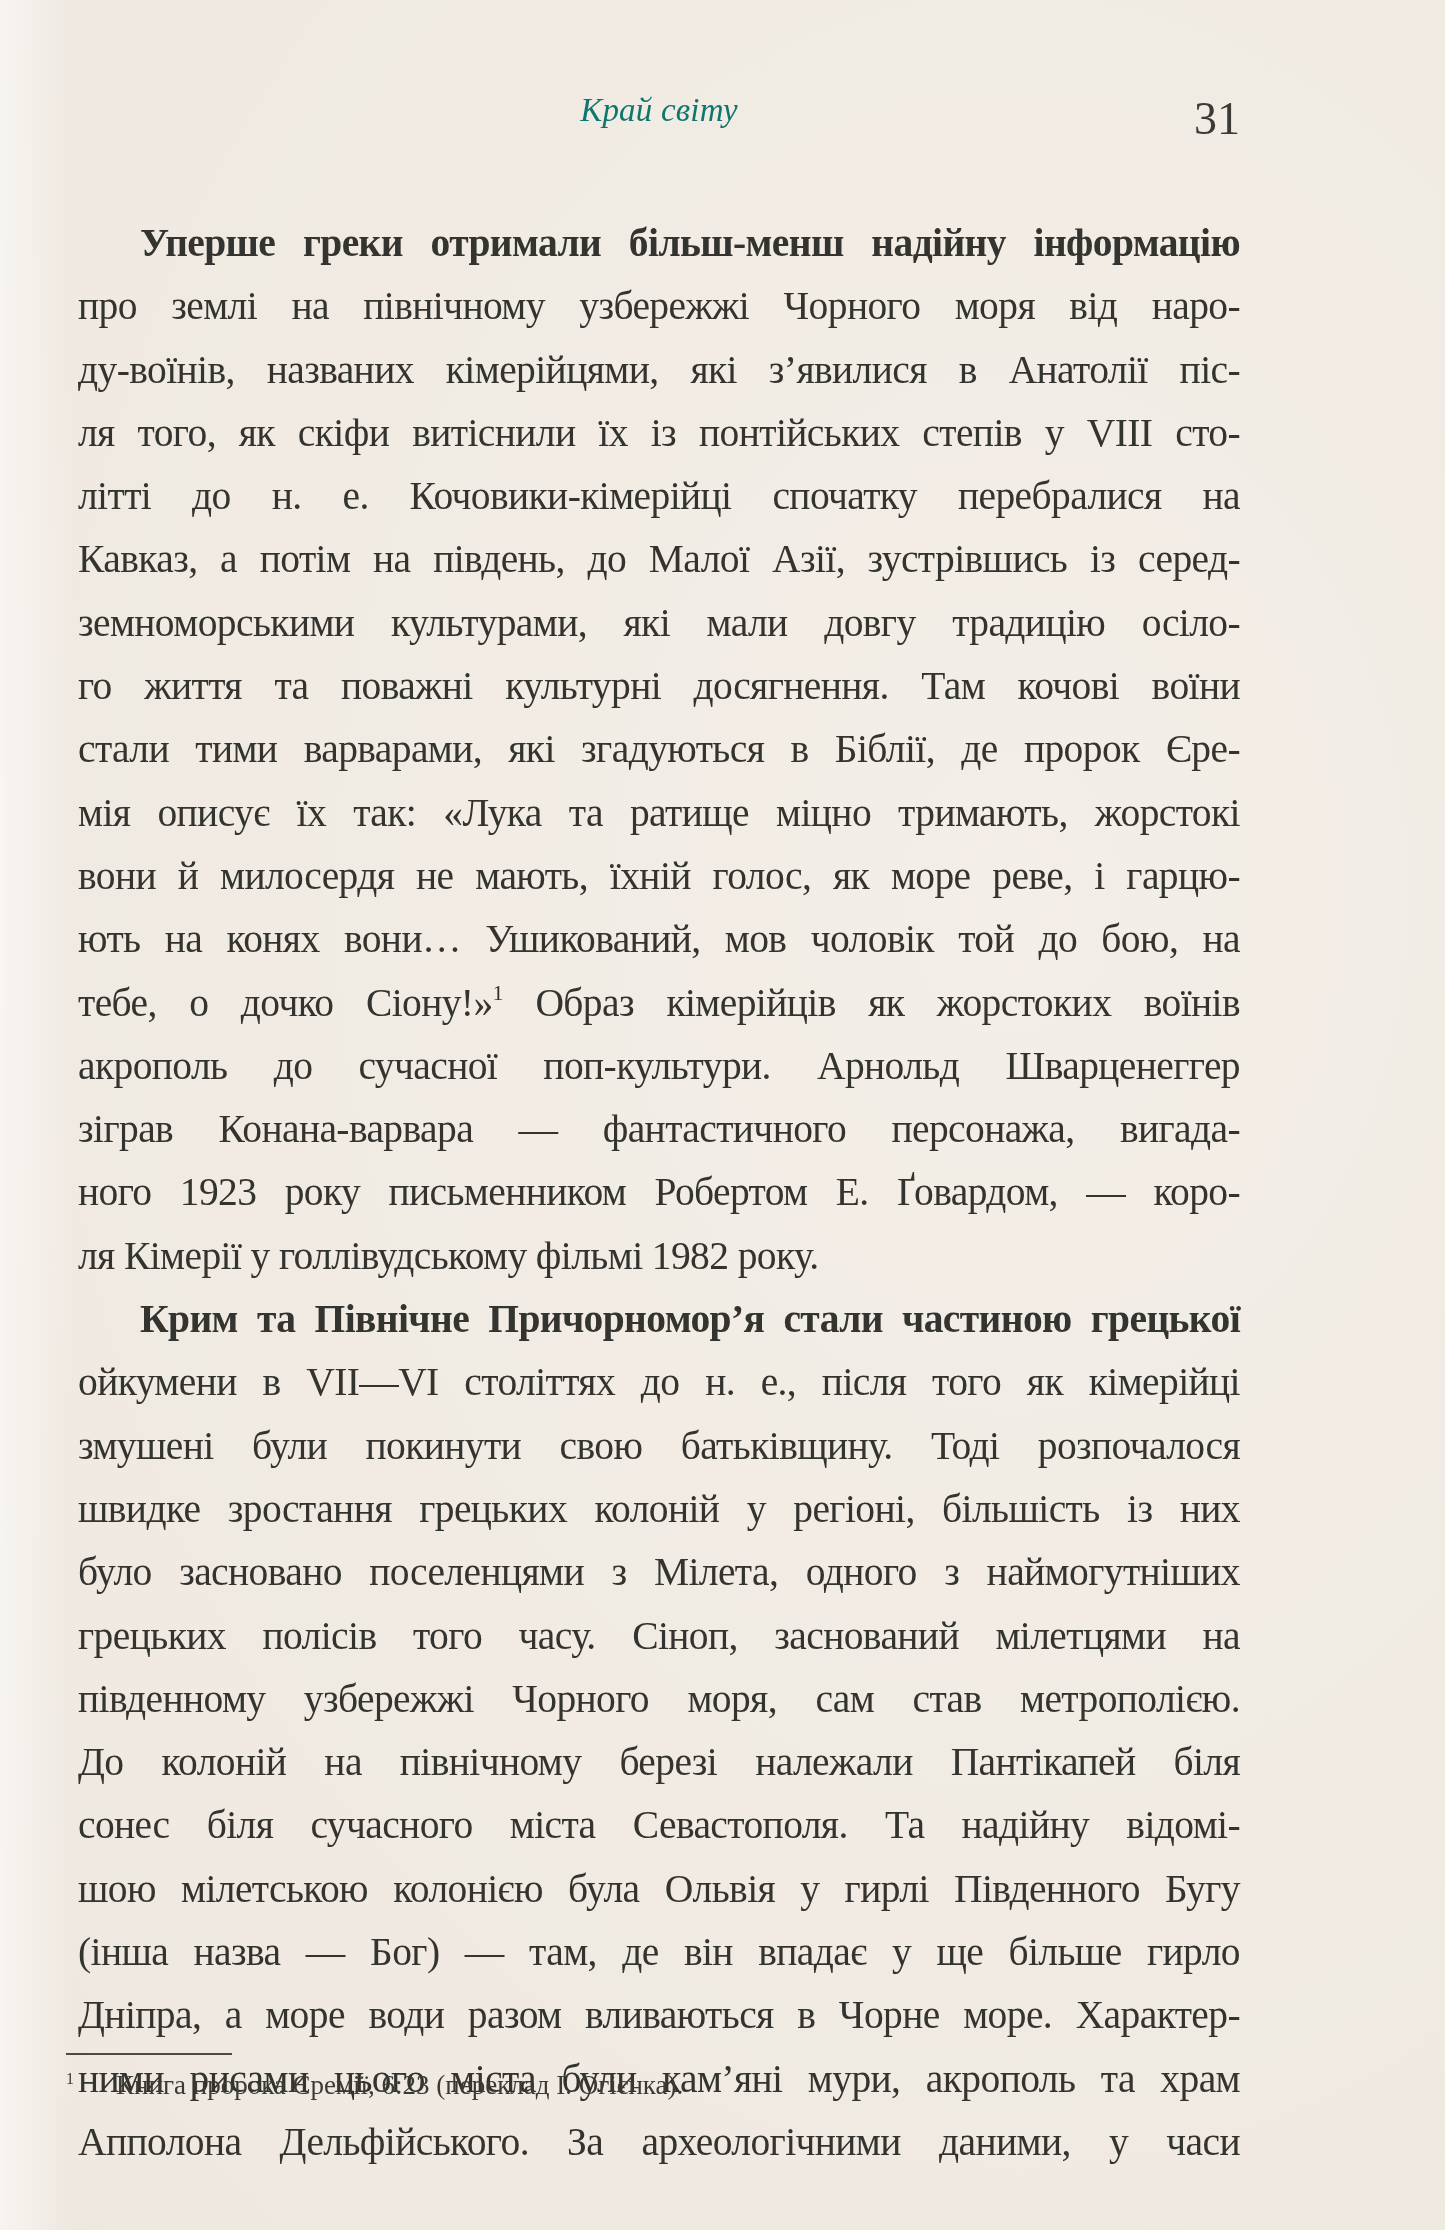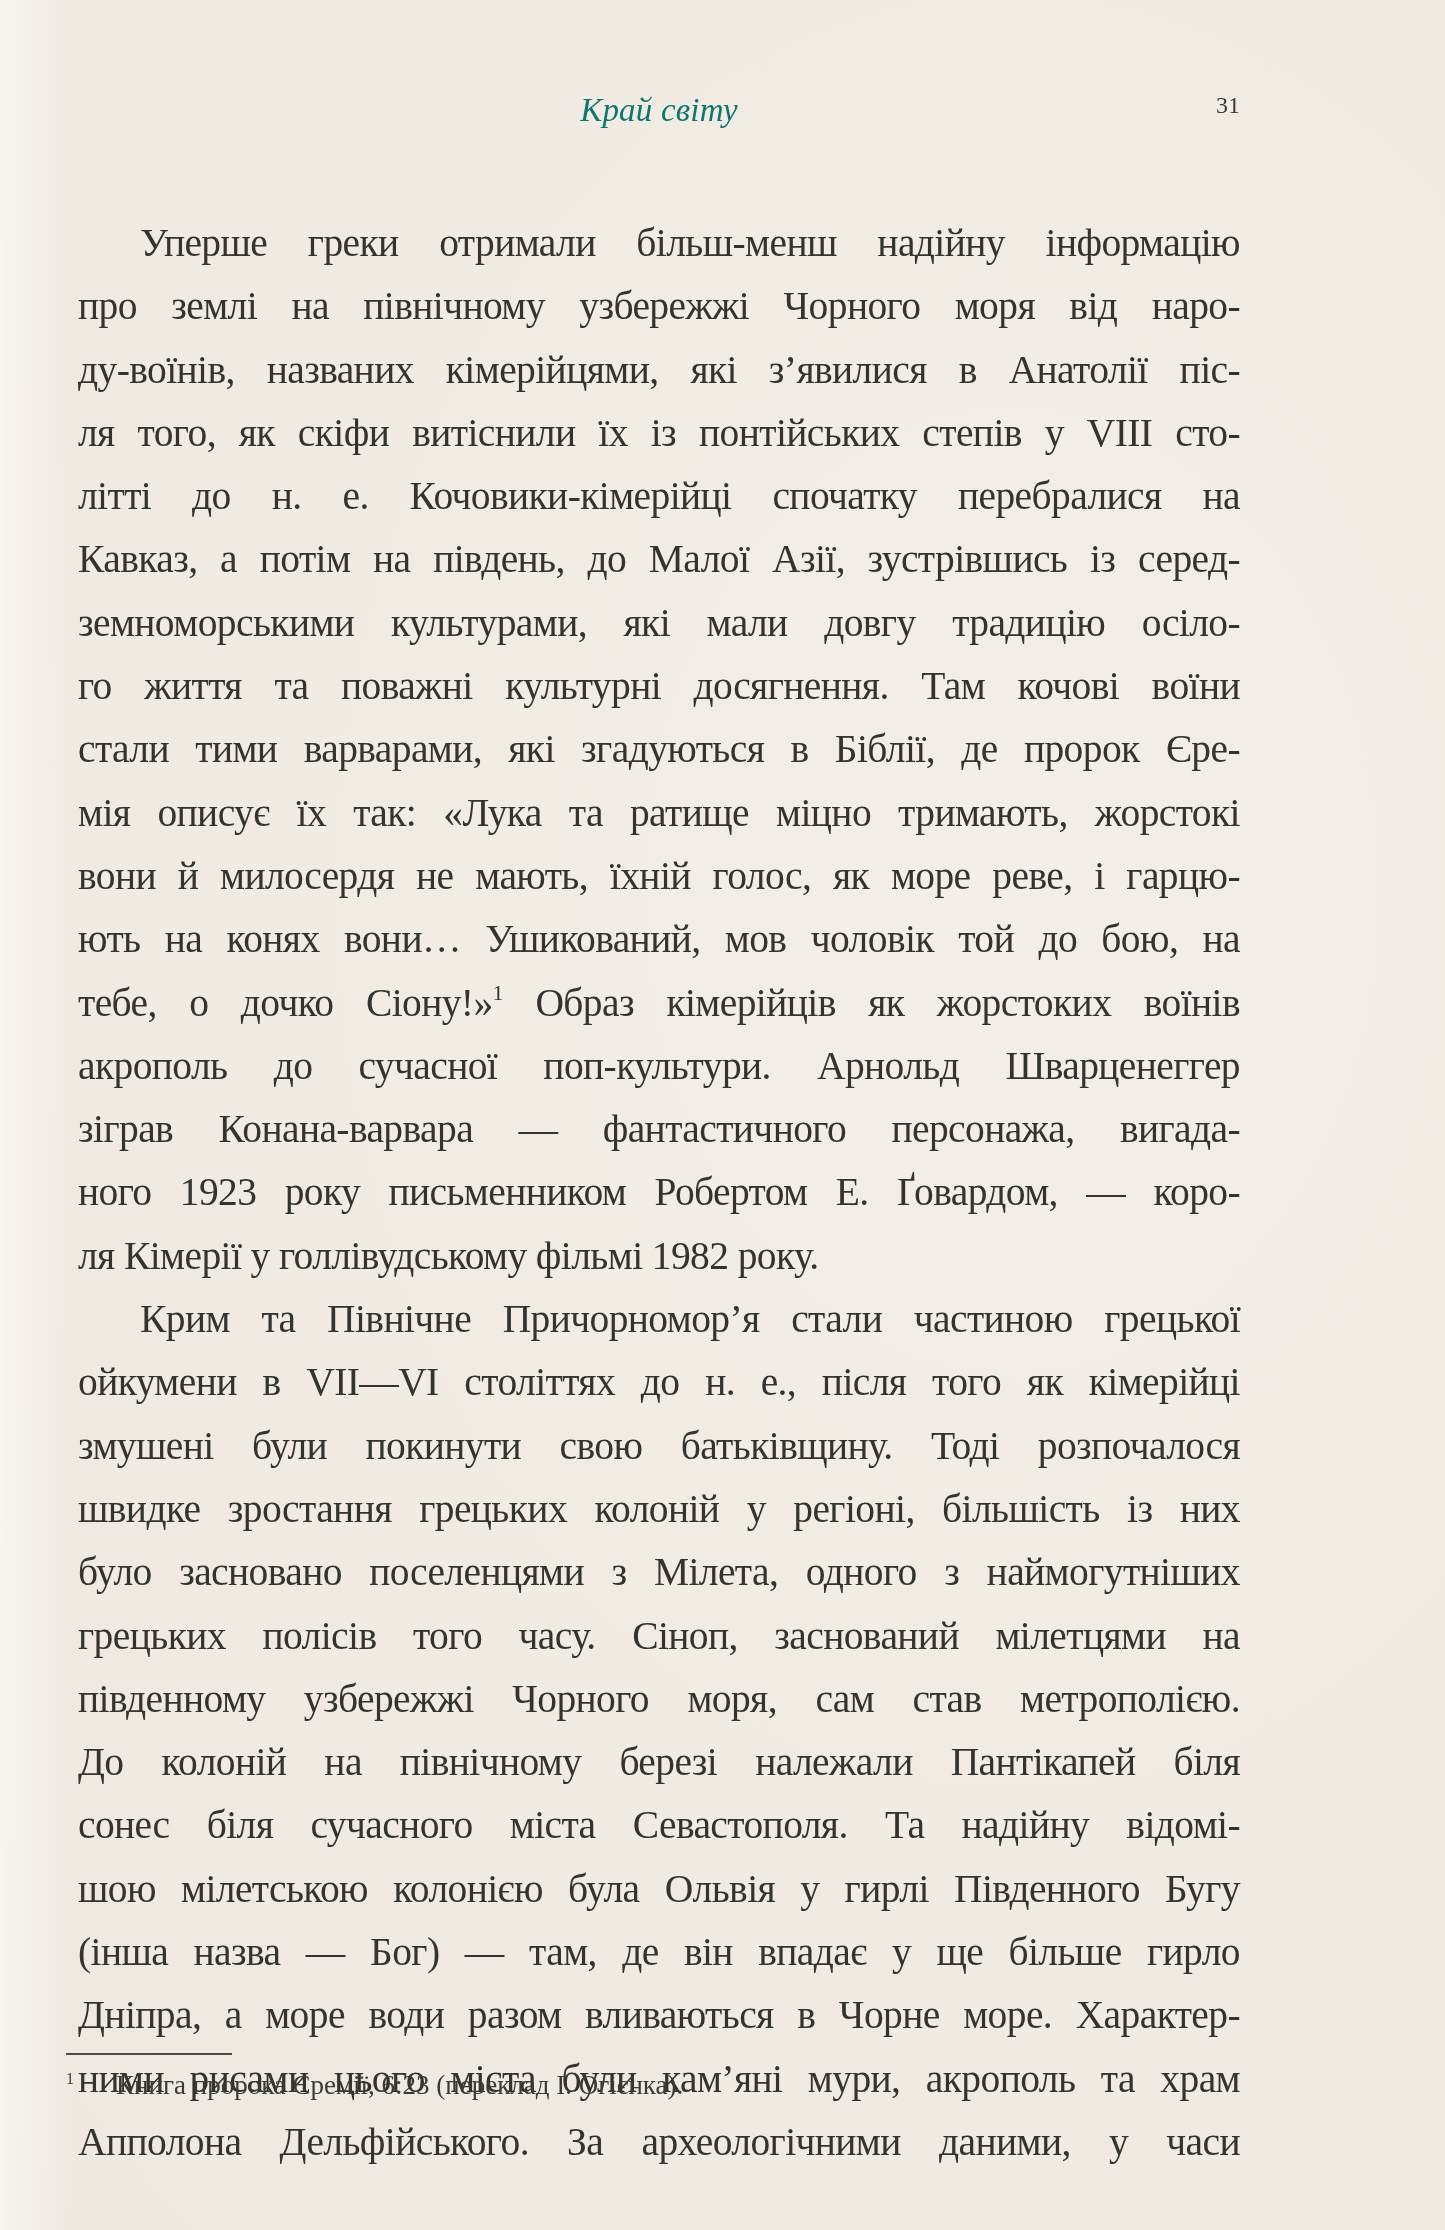--- a/index.html
+++ b/index.html
@@ -32,40 +32,40 @@
     text-align: center;
     font-style: italic;
     font-size: 33px;
     letter-spacing: 0.2px;
     color: #0f766e;
   }
   .page-number {
     position: absolute;
     right: 0;
     top: 0;
-    font-size: 24px;
+    font-size: 46px;
     color: #3a3a36;
   }
   .body-text {
     position: absolute;
     top: 212px;
     left: 78px;
     width: 1162px;
   }
   .line {
     display: block;
     height: 63.3px;
     line-height: 63.3px;
     font-size: 39.5px;
     white-space: nowrap;
     text-align: justify;
     text-align-last: justify;
     letter-spacing: -0.6px;
   }
-  .line.indent { padding-left: 62px; }
+  .line.indent { padding-left: 62px; font-weight: bold; }
   .line.last { text-align-last: left; }
   .sup {
     font-size: 22px;
     vertical-align: 16px;
     line-height: 0;
   }
   .footnote-rule {
     position: absolute;
     left: 66px;
     top: 2053px;

